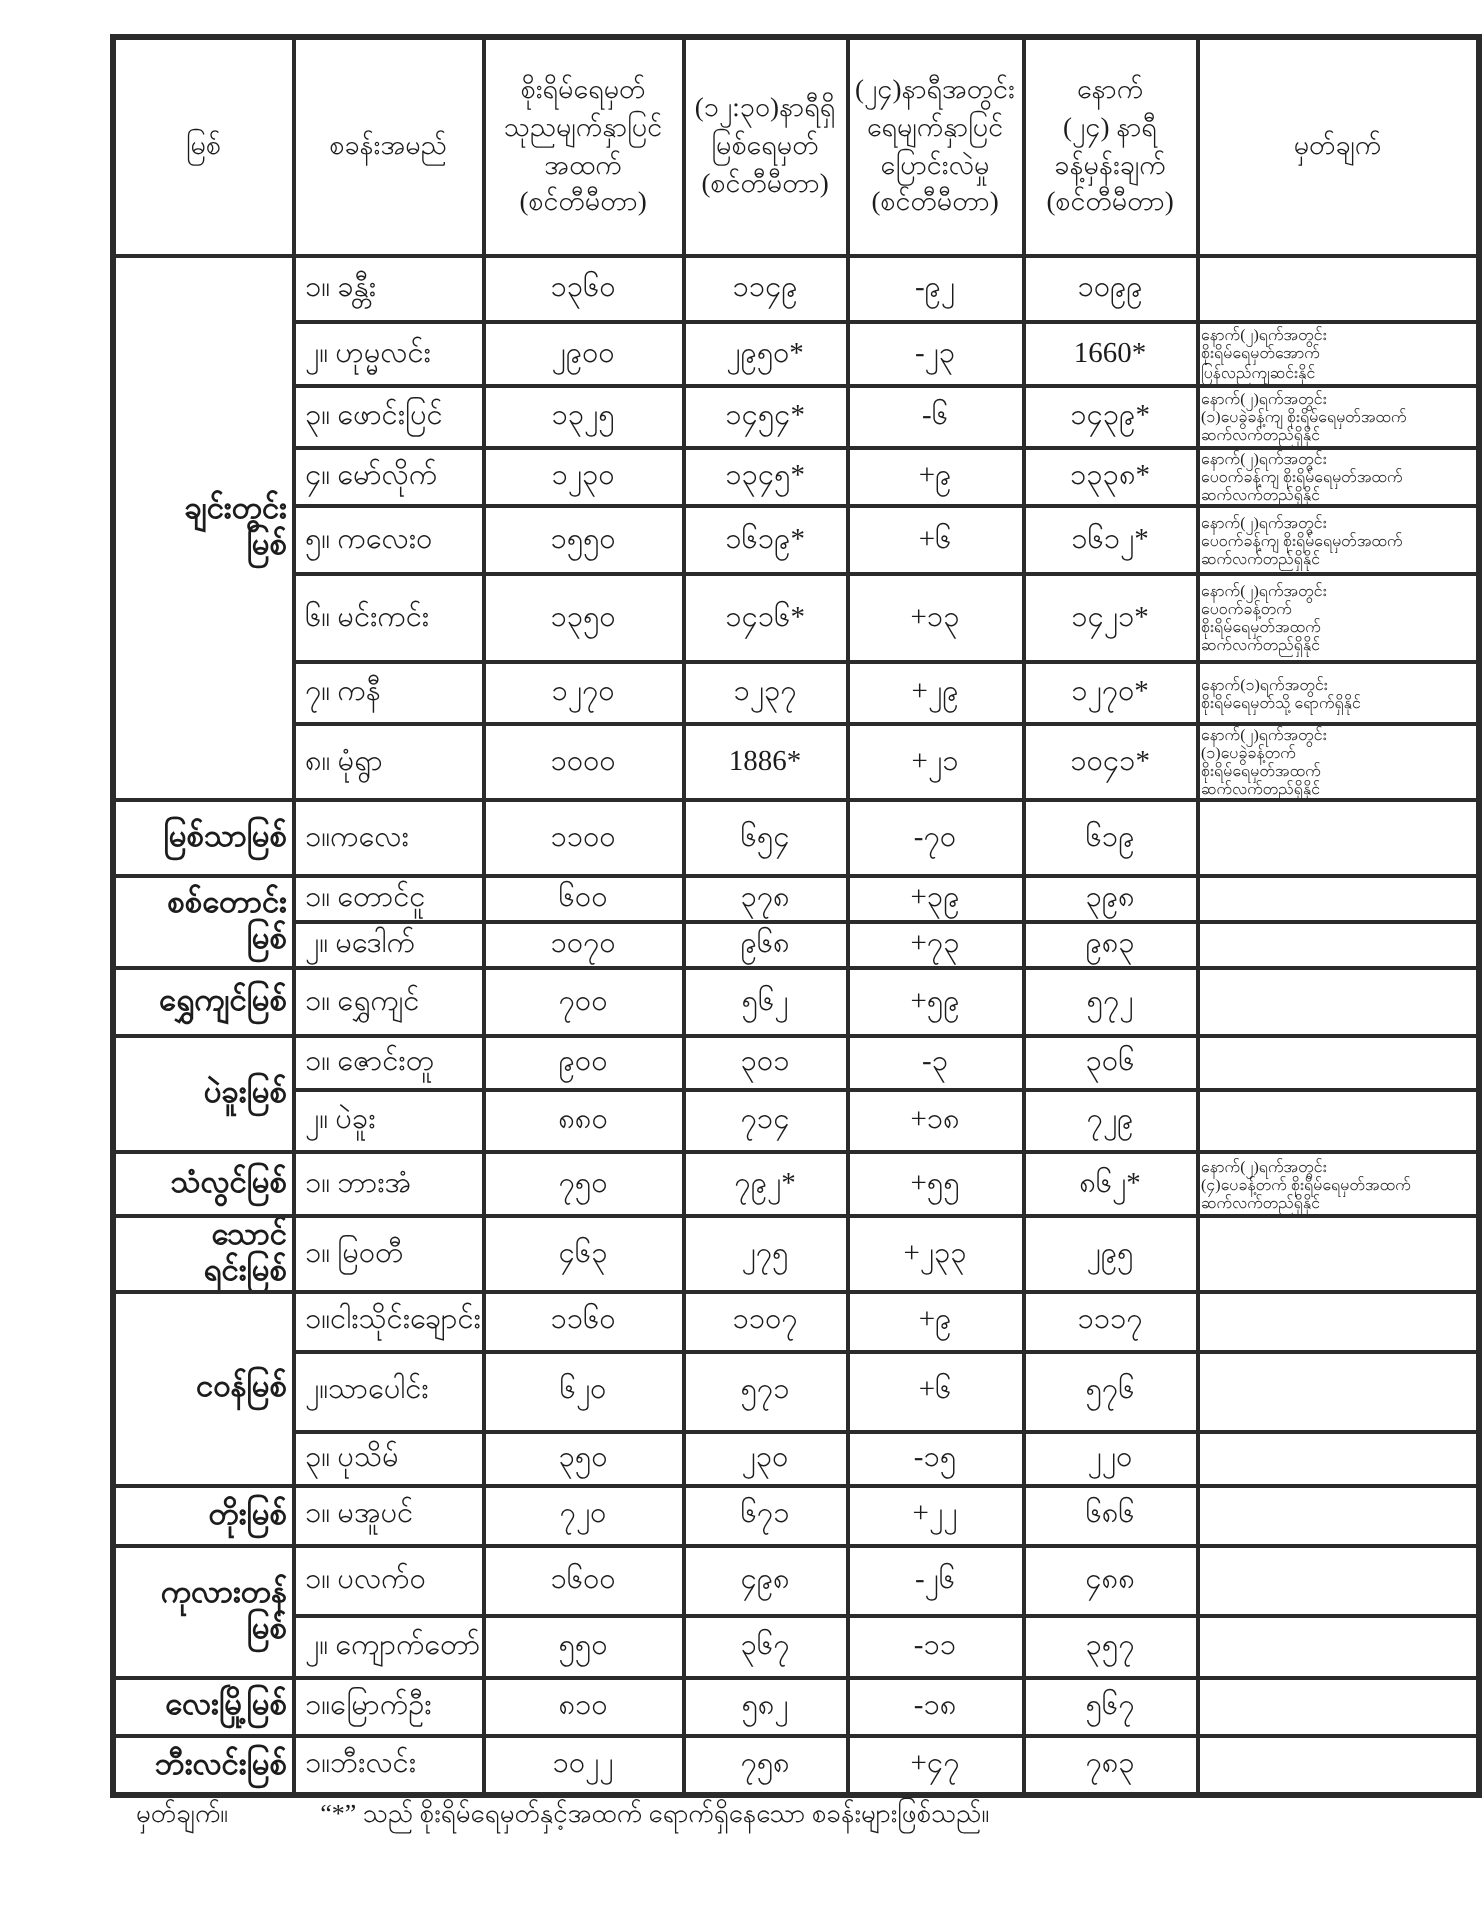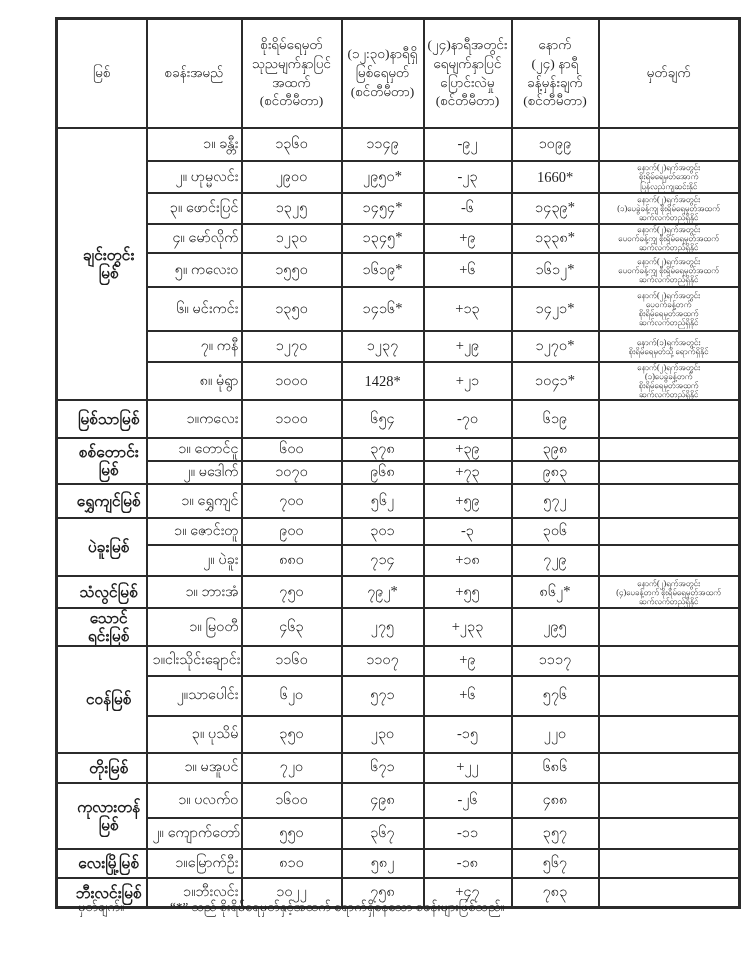--- a/index.html
+++ b/index.html
@@ -13,32 +13,32 @@
     border-collapse:collapse;table-layout:fixed;
   }
   table.wl,.wl td,.wl th{border:2px solid #2b2b2b;}
   table.wl{border-width:3px;}
   .wl th,.wl td{padding:0 2px;overflow:hidden;vertical-align:middle;}
   .wl th{
     font-weight:normal;font-size:13.5px;line-height:1.4;text-align:center;
     white-space:pre-line;height:107px;
   }
   td.river{
-    font-size:15.5px;font-weight:bold;text-align:center;padding-left:16px;
+    font-size:15.5px;font-weight:bold;text-align:right;padding-left:16px;
     line-height:1.15;
     margin-left:32px;
   }
-  td.station{font-size:14.5px;text-align:right;padding-left:5px;white-space:nowrap;}
+  td.station{font-size:14.5px;text-align:left;padding-left:5px;white-space:nowrap;}
   td.num{font-size:14.5px;text-align:center;white-space:nowrap;}
   td.remark{
-    font-size:8px;line-height:1.13;text-align:center;white-space:pre-line;
-    padding:0 12px;
+    font-size:8px;line-height:1.13;text-align:left;white-space:pre-line;
+    padding:0 1px;
   }
   .footnote{
-    position:absolute;left:78px;top:898px;width:660px;font-size:13px;
+    position:absolute;left:68px;top:898px;width:660px;font-size:13px;
     white-space:nowrap;
   }
   .footnote .lbl{margin-right:46px;}
 </style>
 </head>
 <body>
 
 <div class="page">
 
   <table class="wl">
@@ -139,21 +139,21 @@
       <td class="num">၁၂၇၀</td>
       <td class="num">၁၂၃၇</td>
       <td class="num">+၂၉</td>
       <td class="num">၁၂၇၀*</td>
       <td class="remark">နောက်(၁)ရက်အတွင်း
 စိုးရိမ်ရေမှတ်သို့ ရောက်ရှိနိုင်</td>
     </tr>
     <tr style="height:37px">
       <td class="station">၈။ မုံရွာ</td>
       <td class="num">၁၀၀၀</td>
-      <td class="num">1428*</td>
+      <td class="num">1886*</td>
       <td class="num">+၂၁</td>
       <td class="num">၁၀၄၁*</td>
       <td class="remark">နောက်(၂)ရက်အတွင်း
 (၁)ပေခွဲခန့်တက်
 စိုးရိမ်ရေမှတ်အထက်
 ဆက်လက်တည်ရှိနိုင်</td>
     </tr>
 
     <tr style="height:38px">
       <td class="river">မြစ်သာမြစ်</td>
@@ -243,21 +243,21 @@
       <td class="remark"></td>
     </tr>
     <tr style="height:40px">
       <td class="station">၂။သာပေါင်း</td>
       <td class="num">၆၂၀</td>
       <td class="num">၅၇၁</td>
       <td class="num">+၆</td>
       <td class="num">၅၇၆</td>
       <td class="remark"></td>
     </tr>
-    <tr style="height:37px">
+    <tr style="height:27px">
       <td class="station">၃။ ပုသိမ်</td>
       <td class="num">၃၅၀</td>
       <td class="num">၂၃၀</td>
       <td class="num">-၁၅</td>
       <td class="num">၂၂၀</td>
       <td class="remark"></td>
     </tr>
 
     <tr style="height:30px">
       <td class="river">တိုးမြစ်</td>

